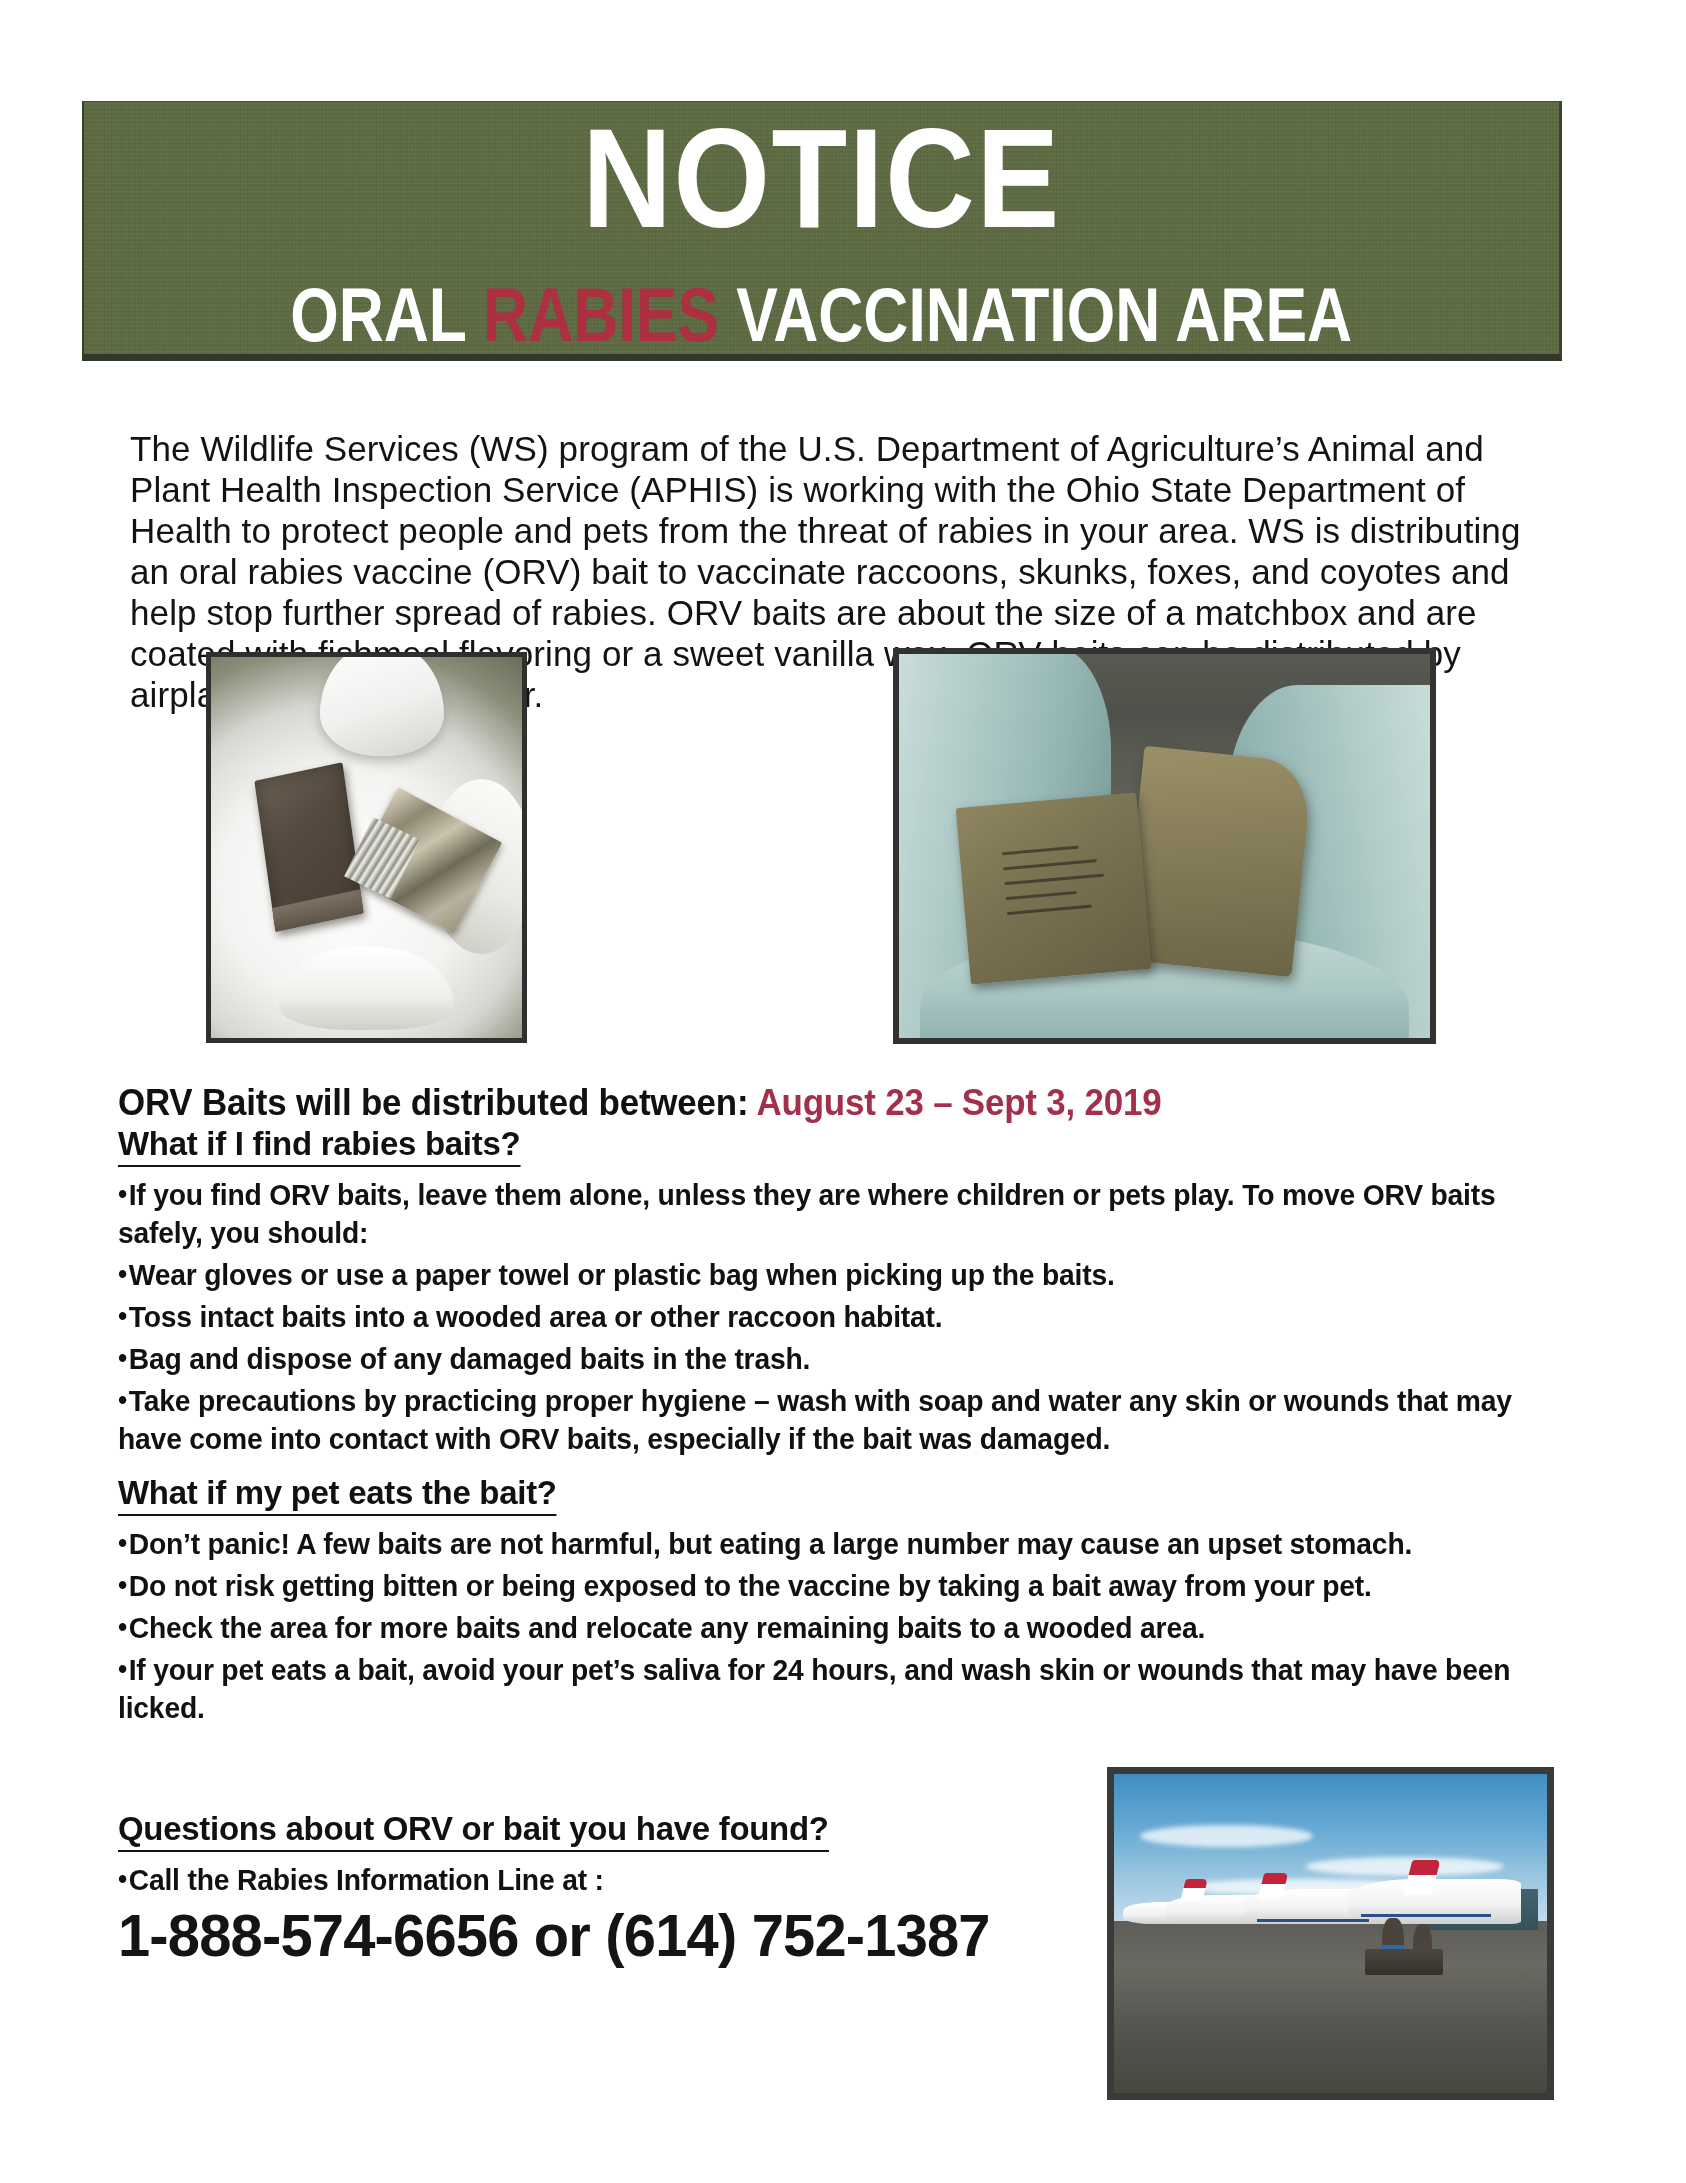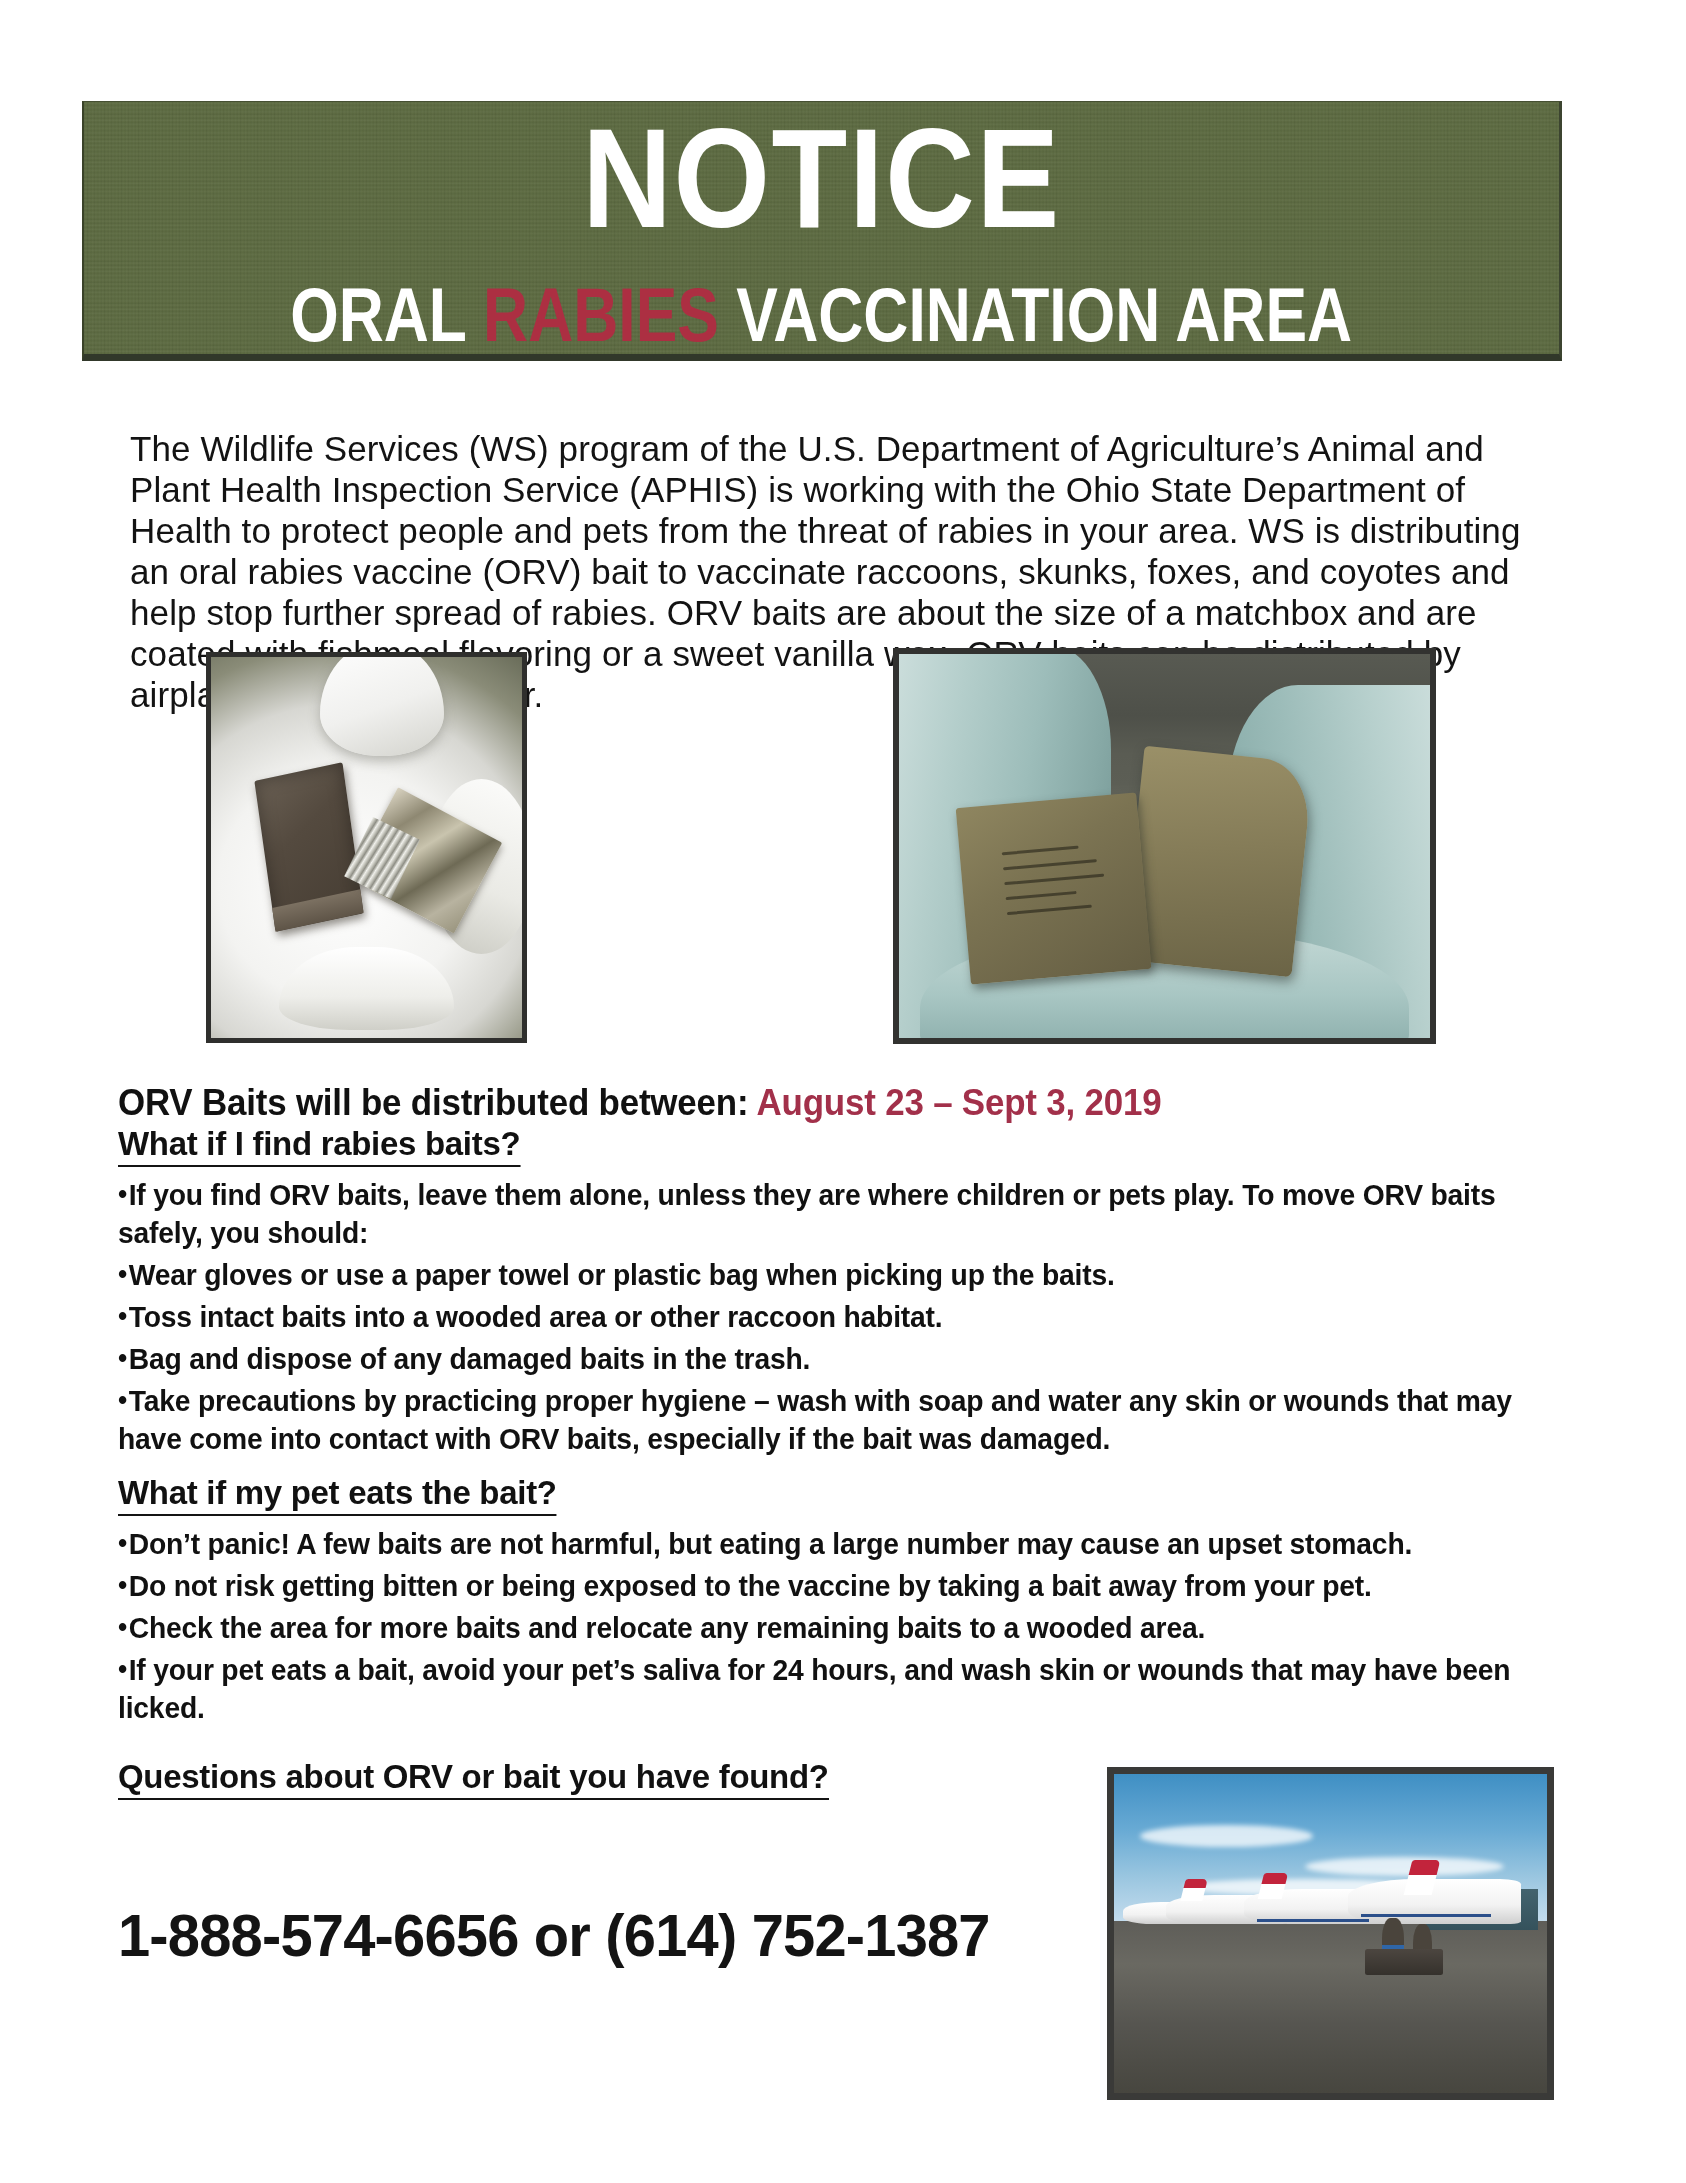--- a/index.html
+++ b/index.html
@@ -315,21 +315,21 @@
   }
   .sec li::before {
     content: "\2022";
     margin-right: 1.7px;
     font-size: 27px;
     vertical-align: 1.7px;
   }
 
   #section-find  { top: 1124px; }
   #section-pet   { top: 1473px; }
-  #section-questions { top: 1757px; width: 940px; }
+  #section-questions { top: 1809px; width: 940px; }
 
   .phone {
     position: absolute;
     left: 118px;
     top: 1902px;
     font-size: 59px;
     font-weight: bold;
     letter-spacing: -0.8px;
     white-space: nowrap;
     color: #141414;
@@ -389,20 +389,23 @@
   <ul>
     <li>Don’t panic!  A few baits are not harmful, but eating a large number may cause an upset stomach.</li>
     <li>Do not risk getting bitten or being exposed to the vaccine by taking a bait away from your pet.</li>
     <li>Check the area for more baits and relocate any remaining baits to a wooded area.</li>
     <li>If your pet eats a bait, avoid your pet’s saliva for 24 hours, and wash skin or wounds that may have been licked.</li>
   </ul>
 </div>
 
 <div class="sec" id="section-questions">
   <h2>Questions about ORV or bait you have found?</h2>
+  <ul>
+    <li>Call the Rabies Information Line at :</li>
+  </ul>
 </div>
 
 <div class="phone">1-888-574-6656 or (614) 752-1387</div>
 
 <div class="photo" id="photo-aircraft">
   <div class="p3-sky"></div>
   <div class="p3-cloud" style="left:6%;top:16%;width:40%;height:7%"></div>
   <div class="p3-cloud" style="left:44%;top:26%;width:46%;height:6%"></div>
   <div class="p3-cloud" style="left:16%;top:33%;width:56%;height:5%"></div>
   <div class="p3-ground"></div>

